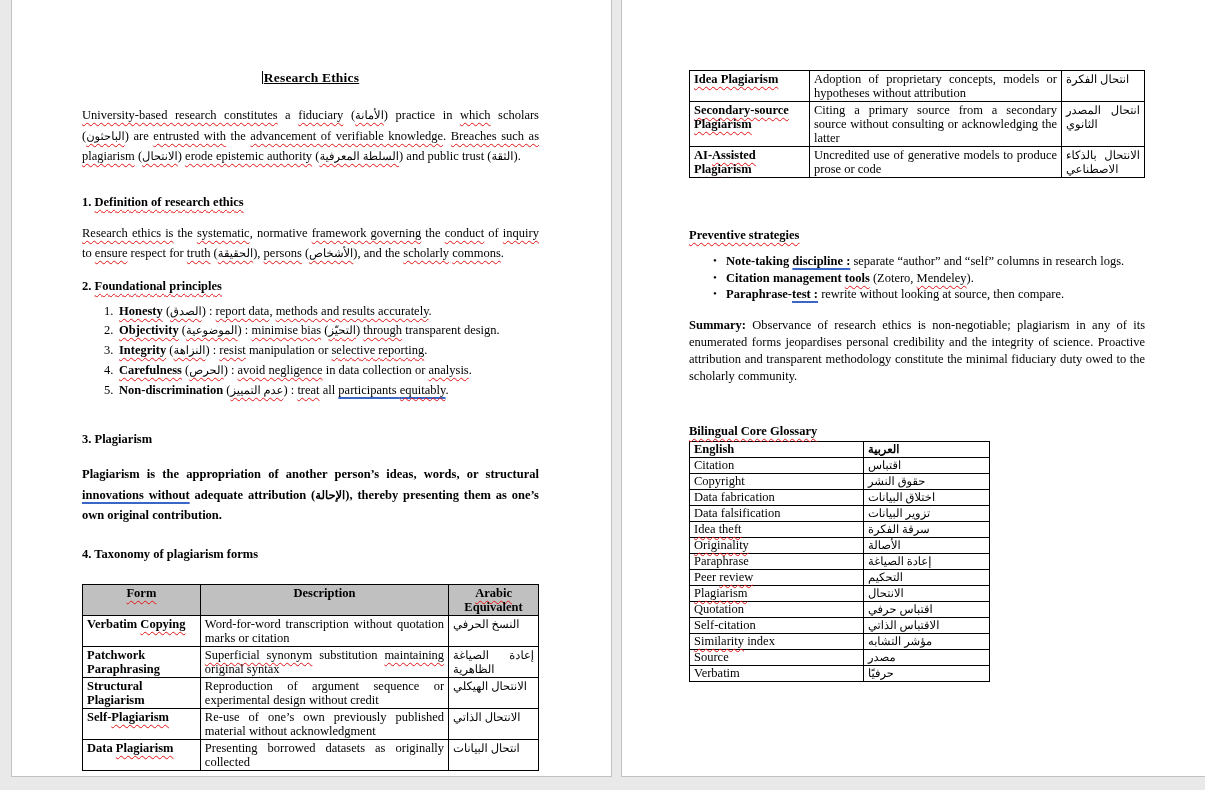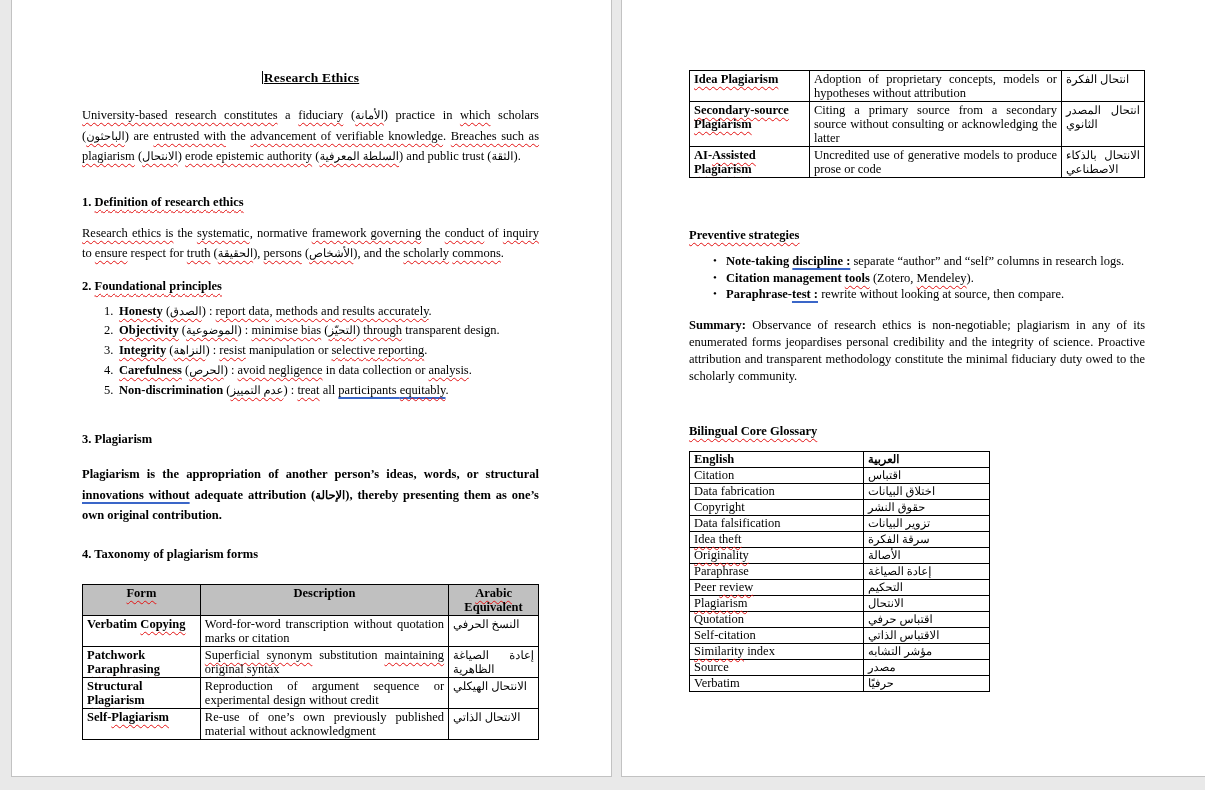--- a/index.html
+++ b/index.html
@@ -51,21 +51,21 @@
 
   .sq{text-decoration:underline;text-decoration-style:wavy;text-decoration-color:#e31212;text-decoration-thickness:1px;text-underline-offset:2.5px;}
   .bl{text-decoration:underline;text-decoration-style:solid;text-decoration-color:#3a66c8;text-decoration-thickness:1.5px;text-underline-offset:2.5px;text-align:right;}
   .bl .sq{text-decoration:underline;text-decoration-style:wavy;text-decoration-color:#e31212;text-decoration-thickness:1px;text-underline-offset:2.5px;}
 
   .mt-hprev{margin-top:48px;}
   ul.bullets{margin:9px 0 0 0;padding:0 0 0 24px;list-style:none;font-size:12.5px;line-height:15.5px;}
   ul.bullets li::before{content:"•";display:inline-block;width:13px;font-size:11px;vertical-align:1px;}
   .summary{margin-top:14px;line-height:17px;font-size:12.5px;}
   .mt-hgloss{margin-top:37px;}
-  .gloss{margin-top:11px;font-size:12.5px;}
+  .gloss{margin-top:1px;font-size:12.5px;}
   .gloss td,.gloss th{border:1px solid #000;vertical-align:top;line-height:13px;padding:1px 4px;text-align:left;}
   .g-ar{direction:rtl;font-size:11.5px;}
 </style>
 </head>
 <body>
 
 <div class="page page1">
   <div class="inner">
     <p class="title-wrap"><span class="cursor"></span><span class="doc-title">Research Ethics</span></p>
     <p class="body j lh20 mt-intro"><span><span class="sq">University-based research constitutes</span></span><span> a </span><span><span class="sq">fiduciary</span></span><span> (</span><span class="ar"><span class="sq">الأمانة</span></span><span>) practice in </span><span><span class="sq">which</span></span><span> scholars (</span><span class="ar"><span class="sq">الباحثون</span></span><span>) are </span><span><span class="sq">entrusted with</span></span><span> the </span><span><span class="sq">advancement of verifiable knowledge</span></span><span>. </span><span><span class="sq">Breaches such as</span></span><span> </span><span><span class="sq">plagiarism</span></span><span> (</span><span class="ar"><span class="sq">الانتحال</span></span><span>) </span><span><span class="sq">erode epistemic authority</span></span><span> (</span><span class="ar"><span class="sq">السلطة المعرفية</span></span><span>) and public trust (</span><span class="ar">الثقة</span><span>).</span></p>
@@ -109,20 +109,25 @@
           <tr>
             <td class="c-form"><span class="b">Structural </span><span class="b"><span class="sq">Plagiarism</span></span></td>
             <td class="c-desc"><span>Reproduction of argument sequence or experimental design without credit</span></td>
             <td class="c-ar">الانتحال الهيكلي</td>
           </tr>
           <tr>
             <td class="c-form"><span class="b">Self-</span><span class="b"><span class="sq">Plagiarism</span></span></td>
             <td class="c-desc"><span>Re-use of one’s own previously published material without acknowledgment</span></td>
             <td class="c-ar">الانتحال الذاتي</td>
           </tr>
+          <tr>
+            <td class="c-form"><span class="b">Data </span><span class="b"><span class="sq">Plagiarism</span></span></td>
+            <td class="c-desc"><span>Presenting borrowed datasets as originally collected</span></td>
+            <td class="c-ar">انتحال البيانات</td>
+          </tr>
         </tbody>
     </table>
   </div>
 </div>
 
 <div class="page page2">
   <div class="inner2">
     <table class="tax">
       <colgroup>
           <col style="width:120px">
@@ -165,26 +170,26 @@
           <th><span class="b">English</span></th>
           <th class="g-ar b">العربية</th>
         </tr>
       </thead>
       <tbody>
           <tr>
             <td><span>Citation</span></td>
             <td class="g-ar">اقتباس</td>
           </tr>
           <tr>
+            <td><span>Copyright</span></td>
+            <td class="g-ar">حقوق النشر</td>
+          </tr>
+          <tr>
             <td><span>Data fabrication</span></td>
             <td class="g-ar">اختلاق البيانات</td>
-          </tr>
-          <tr>
-            <td><span>Copyright</span></td>
-            <td class="g-ar">حقوق النشر</td>
           </tr>
           <tr>
             <td><span>Data falsification</span></td>
             <td class="g-ar">تزوير البيانات</td>
           </tr>
           <tr>
             <td><span><span class="sq">Idea theft</span></span></td>
             <td class="g-ar">سرقة الفكرة</td>
           </tr>
           <tr>

